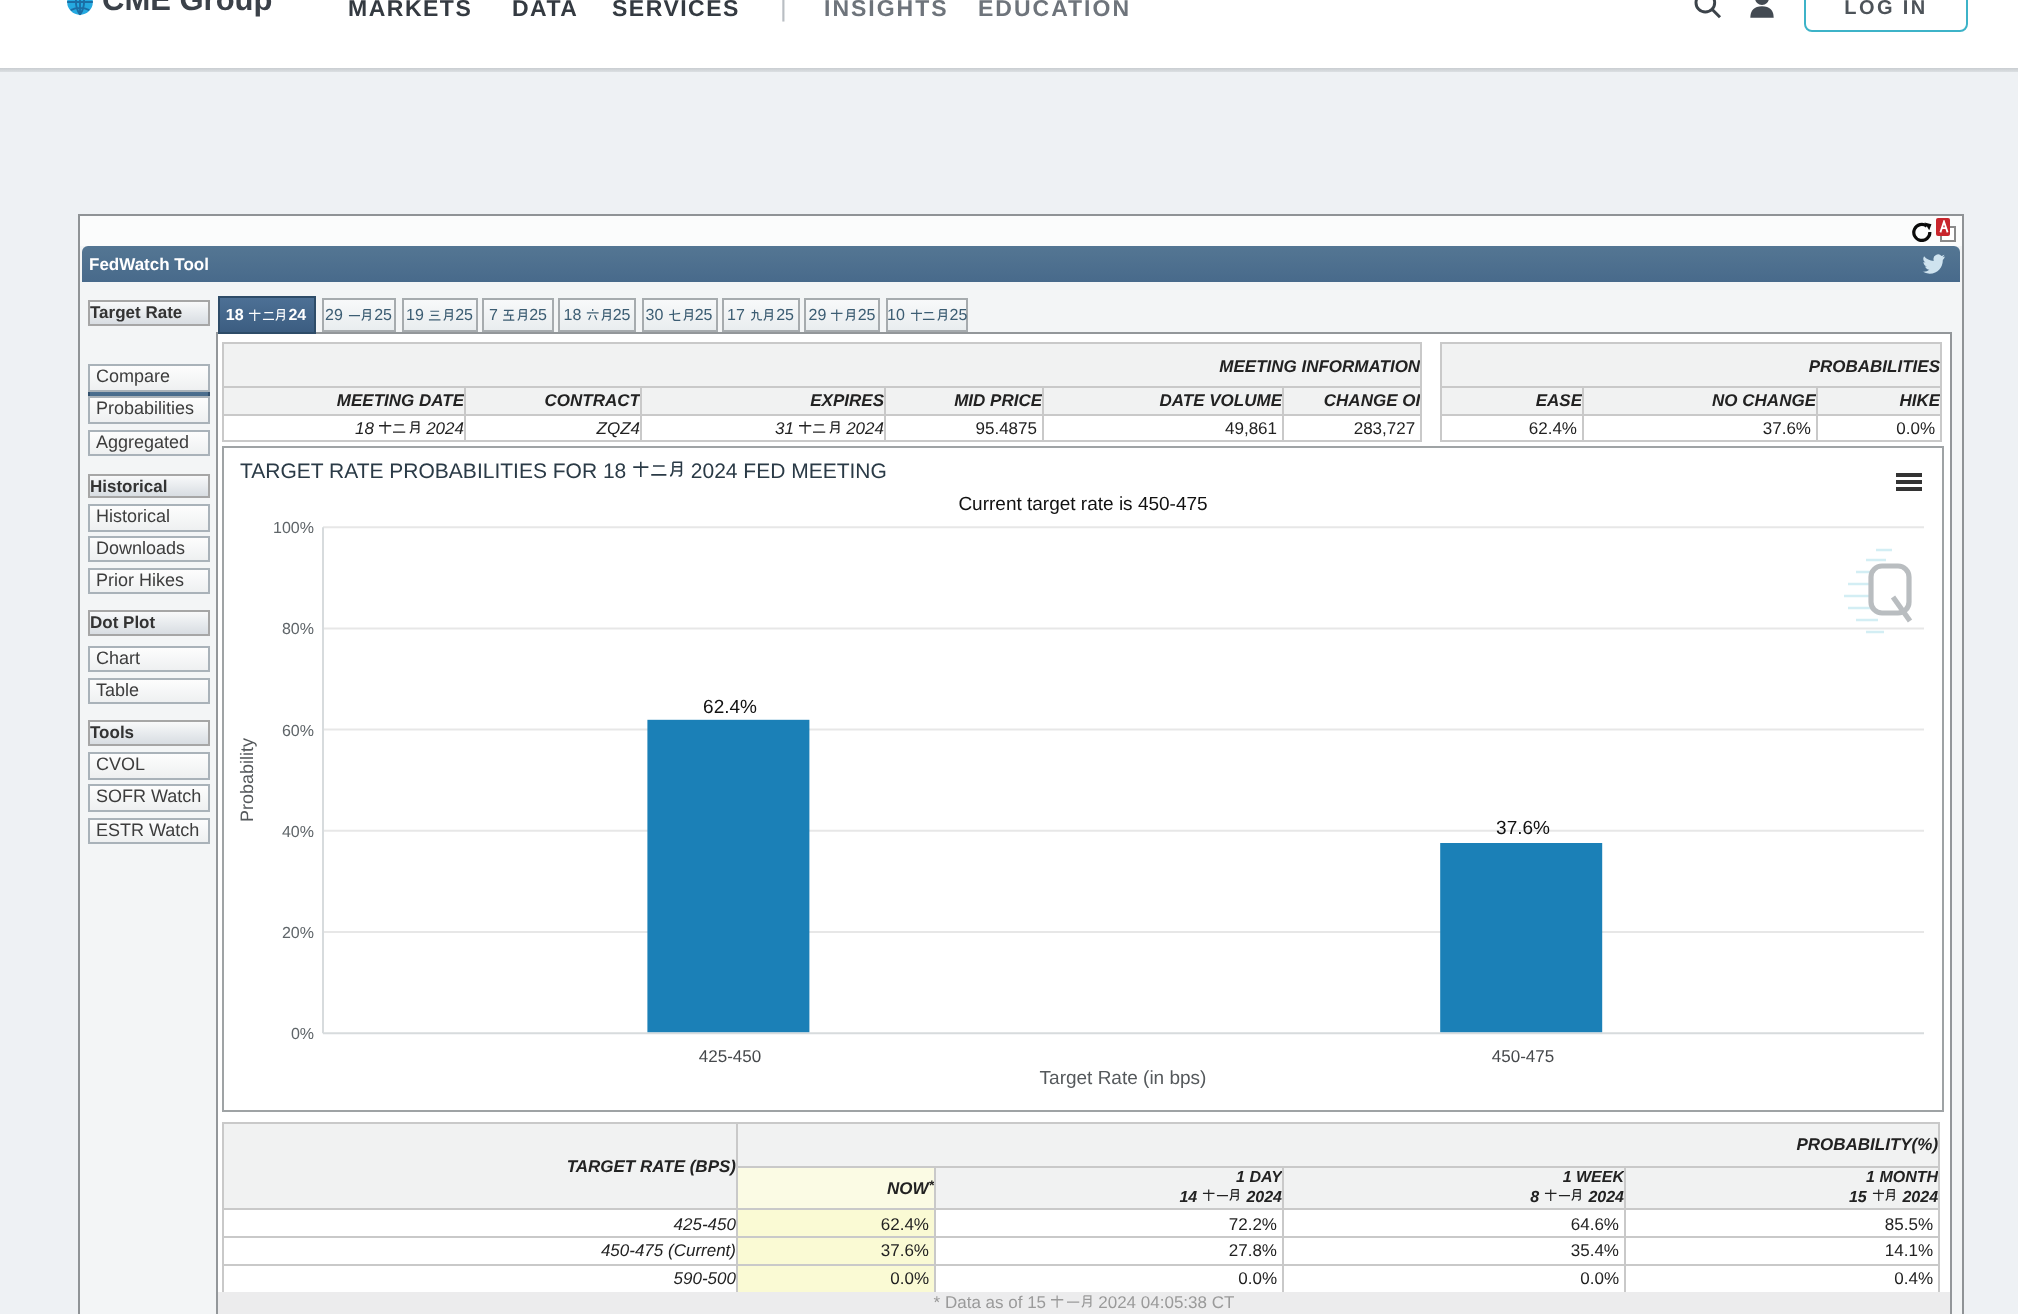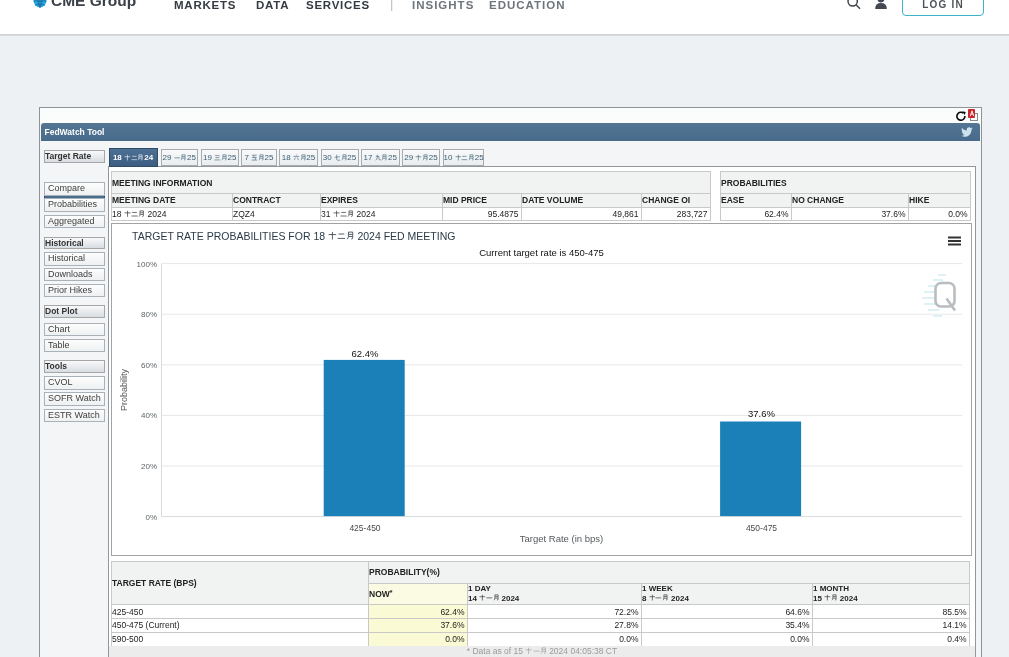--- a/index.html
+++ b/index.html
@@ -26,21 +26,21 @@
 .tab { position:absolute; top:149px; height:17px; border:1px solid #a6abae; background:linear-gradient(#f8f9fa,#e9edef); color:#3c5d73; font-size:8px; text-align:center; line-height:15px; z-index:3; white-space:nowrap; }
 .tab.sel { top:148px; height:19px; background:linear-gradient(#4d7095,#3c5d81); color:#fff; border-color:#2e4c68; line-height:17px; font-weight:bold; }
 
 .panel { position:absolute; left:108px; top:166px; width:868px; height:501px; border:1px solid #93979a; background:#fff; z-index:1; }
 
 table { border-collapse:collapse; table-layout:fixed; font-size:8.5px; color:#222; }
 .t { position:absolute; z-index:2; background:#fff; }
 td,th { border:1px solid #c9c9c9; overflow:hidden; white-space:nowrap; }
 th { background:#f1f2f2; font-weight:bold; }
 .num { text-align:right; padding-right:2.5px; }
-.ctr { text-align:left; }
+.ctr { text-align:right;font-style:italic; }
 
 .chartbox { position:absolute; left:111px; top:223px; width:861px; height:333px; border:1px solid #9fa3a5; background:#fff; z-index:2; }
 
 .footband { position:absolute; left:109px; top:646px; width:866px; height:20px; background:#ececed; z-index:2; font-size:8.5px; color:#9a9a9a; text-align:center; line-height:11px; }
 .cj { width:0.84em; height:0.88em; vertical-align:-6%; stroke:currentColor; }
 .nowc { background:#fbfbe4; }
 .nowd { background:#fafad4; }
 .dh { font-size:8px; line-height:9.5px; }
 sup { font-size:7px; vertical-align:2px; }
 </style>
@@ -305,21 +305,21 @@
           <td class="ctr">590-500</td>
           <td class="num nowd">0.0%</td>
           <td class="num">0.0%</td>
           <td class="num">0.0%</td>
           <td class="num">0.4%</td>
         </tr>
 </tbody>
     </table>
 </div>
 <div class="chartbox">
-<div class="abs" style="left:20px;top:5.5px;font-size:10.5px;color:#2a3a46">TARGET RATE PROBABILITIES FOR 18 <svg class="cj">
+<div class="abs" style="left:8px;top:5.5px;font-size:10.5px;color:#2a3a46">TARGET RATE PROBABILITIES FOR 18 <svg class="cj">
         <use href="#g10"></use>
       </svg><svg class="cj">
         <use href="#g2"></use>
       </svg><svg class="cj">
         <use href="#gyue"></use>
       </svg> 2024 FED MEETING</div>
 <div class="abs" style="left:0;top:23px;width:859px;text-align:center;font-size:9.5px;color:#111">Current target rate is 450-475</div>
 <svg width="859" height="331" font-family="Liberation Sans, sans-serif" style="position:absolute;left:0;top:0">
 
 <g fill="#333">

